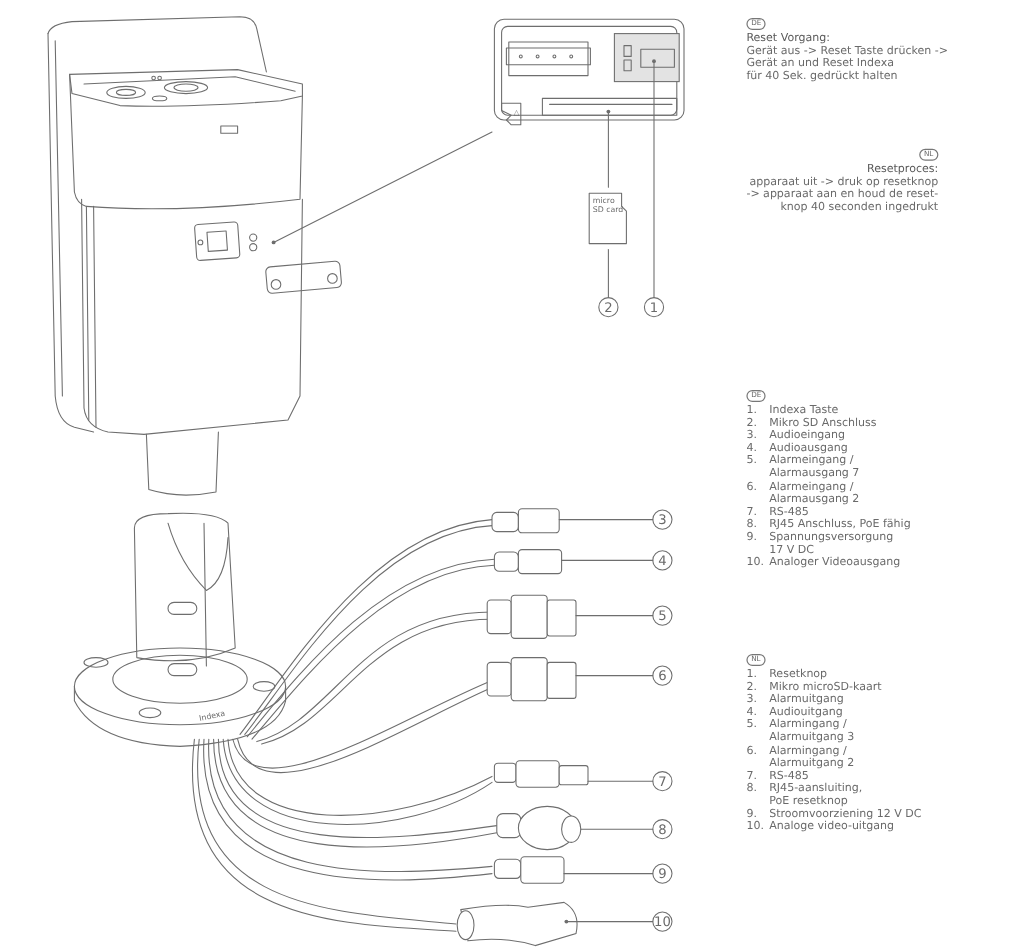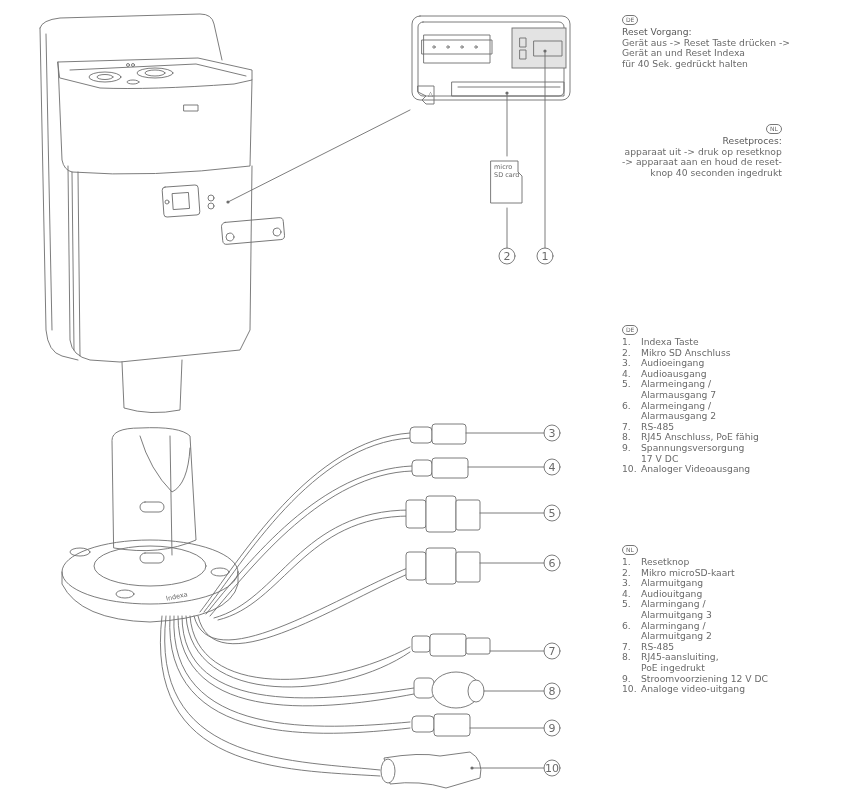--- a/index.html
+++ b/index.html
@@ -320,21 +320,21 @@
       <li>
         <span class="num">7.</span>
         <span>RS-485</span>
       </li>
       <li>
         <span class="num">8.</span>
         <span>RJ45-aansluiting,</span>
       </li>
       <li>
         <span class="num"></span>
-        <span>PoE ingedrukt</span>
+        <span>PoE resetknop</span>
       </li>
       <li>
         <span class="num">9.</span>
         <span>Stroomvoorziening 12 V DC</span>
       </li>
       <li>
         <span class="num">10.</span>
         <span>Analoge video-uitgang</span>
       </li>
     </ul>

